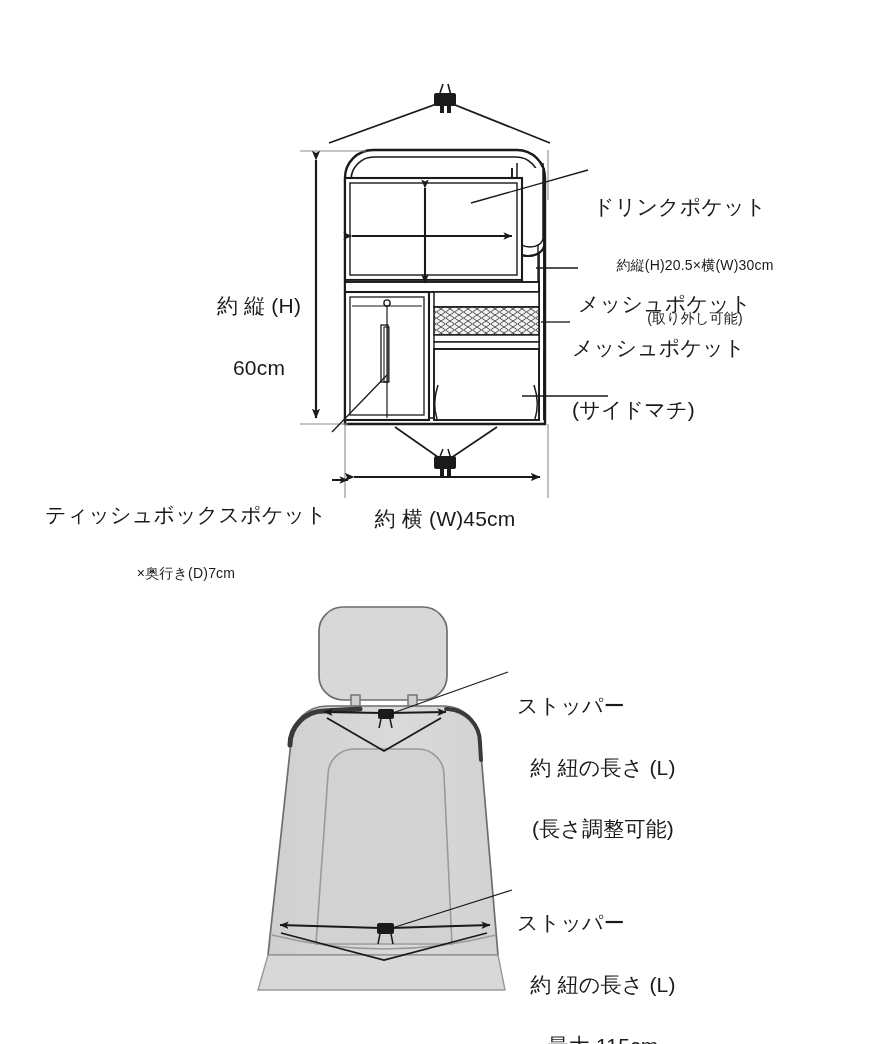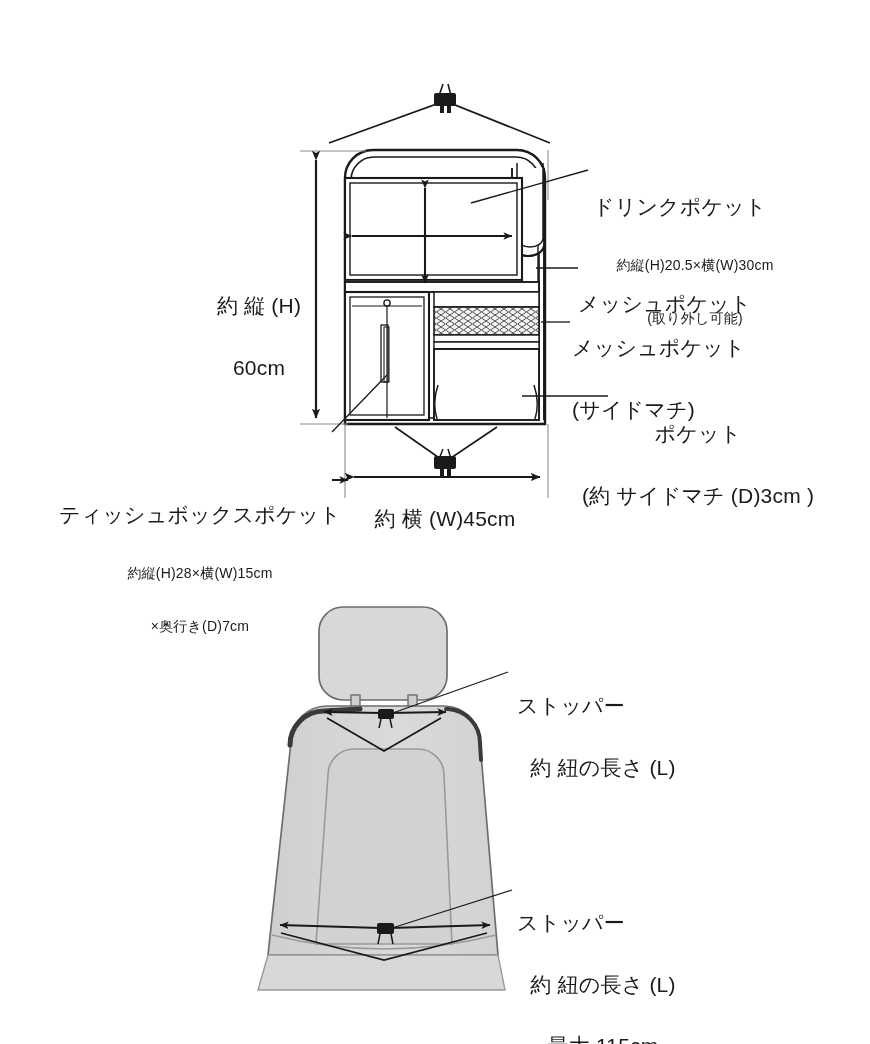--- a/index.html
+++ b/index.html
@@ -233,34 +233,30 @@
 
   <div class="callout ta-left" style="left:578px; top:255px; width:230px;">
     <span class="cal-line t-title">メッシュポケット</span>
   </div>
 
   <div class="callout ta-left" style="left:572px; top:299px; width:230px;">
     <span class="cal-line t-title">メッシュポケット</span>
     <span class="cal-line t-title">(サイドマチ)</span>
   </div>
 
-  <div class="callout ta-center" style="left:548px; top:385px; width:300px;">
-    <span class="cal-line t-title">ポケット</span>
-    <span class="cal-line t-title">(約 サイドマチ (D)3cm )</span>
-  </div>
-
-  <div class="callout ta-center" style="left:52px; top:466px; width:296px;">
+
+  <div class="callout ta-center" style="left:38px; top:466px; width:296px;">
     <span class="cal-line t-title">ティッシュボックスポケット</span>
-    <span class="cal-line t-sub">約縦(H)28×横(W)15cm</span>
     <span class="cal-line t-sub">×奥行き(D)7cm</span>
   </div>
 
   <div class="callout ta-center" style="left:495px; top:657px; width:216px;">
     <span class="cal-line t-title ta-left" style="padding-left:22px;">ストッパー</span>
     <span class="cal-line t-title">約 紐の長さ (L)</span>
+    <span class="cal-line t-title">(長さ調整可能)</span>
   </div>
 
   <div class="callout ta-center" style="left:495px; top:874px; width:216px;">
     <span class="cal-line t-title ta-left" style="padding-left:22px;">ストッパー</span>
     <span class="cal-line t-title">約 紐の長さ (L)</span>
     <span class="cal-line t-title">最大 115cm</span>
     
   </div>
 
 </div>

